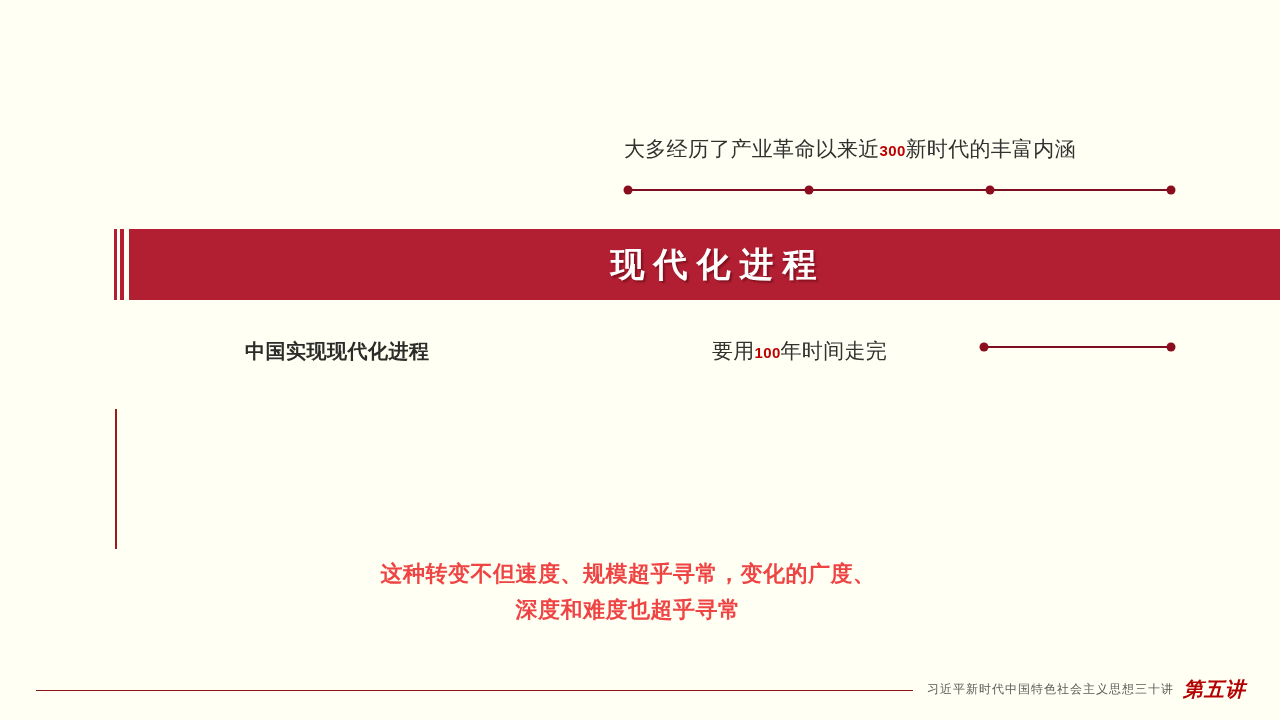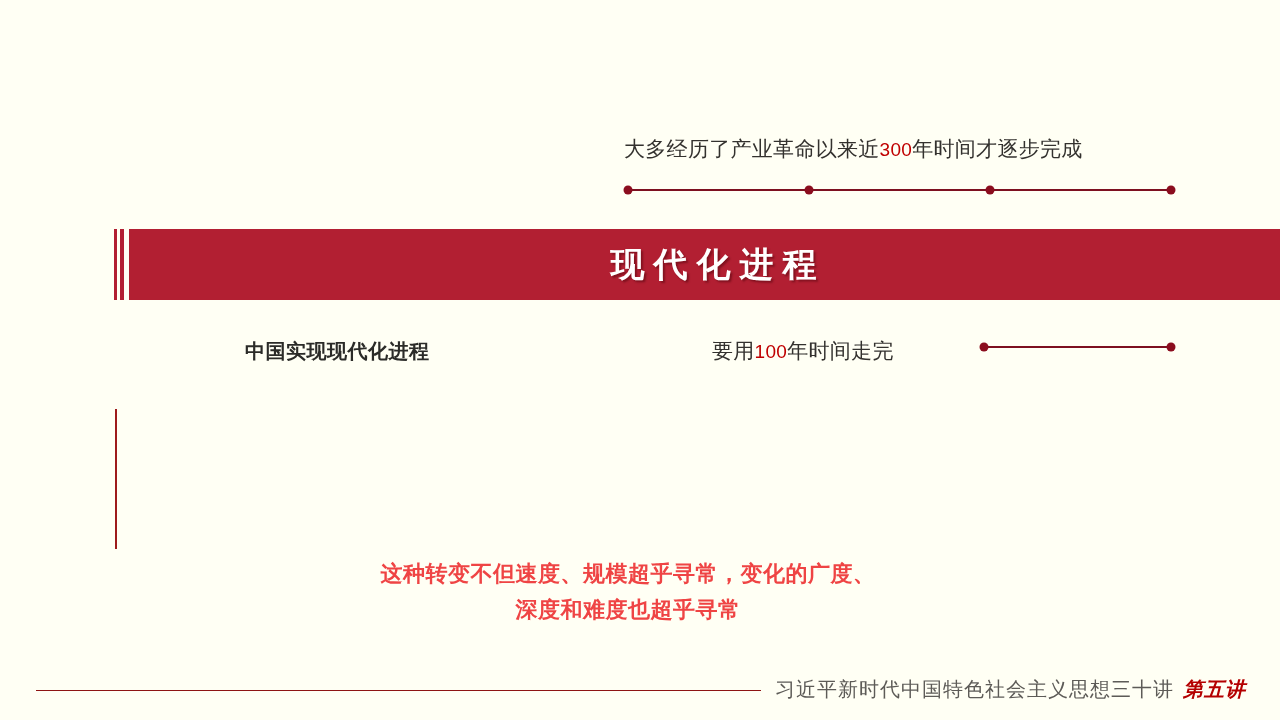--- a/index.html
+++ b/index.html
@@ -68,22 +68,22 @@
     left: 624px;
     top: 135px;
     font-size: 21px;
     color: #33312e;
     letter-spacing: 0.3px;
     white-space: nowrap;
   }
   .row1-caption .hl,
   .row2-caption .hl {
     color: #c00000;
-    font-weight: normal;
-    font-size: 19px;
+    font-weight: bold;
+    font-size: 15px;
   }
 
   
   .timeline {
     position: absolute;
     height: 10px;
     display: flex;
     align-items: center;
   }
   .timeline .tl-line {
@@ -225,21 +225,21 @@
   .footer-rule {
     margin-left: 36px;
     flex: 1;
     height: 0;
     border-top: 1.6px solid #8e1414;
     position: relative;
     top: 1px;
   }
   .footer-text {
     margin-left: 14px;
-    font-size: 20px;
+    font-size: 12px;
     color: #5d5b57;
     letter-spacing: 1px;
     white-space: nowrap;
   }
   .footer-lecture {
     margin-left: 9px;
     margin-right: 34px;
     font-size: 20px;
     font-weight: bold;
     color: #b40000;
@@ -249,21 +249,21 @@
     white-space: nowrap;
   }
 </style>
 </head>
 <body>
 
 <div class="slide">
 
 
   <div class="row1-caption">
-    <span>大多经历了产业革命以来近</span><span class="hl">300</span><span>年时间才逐步完成</span>
+    <span>大多经历了产业革命以来近</span><span class="hl">300</span><span>新时代的丰富内涵</span>
   </div>
 
 
   <div class="timeline" id="timeline-1">
     <div class="tl-line"></div>
   <div class="tl-dot" style="left: 0%;"></div>
       <div class="tl-dot" style="left: 33.3333%;"></div>
       <div class="tl-dot" style="left: 66.6667%;"></div>
       <div class="tl-dot" style="left: 100%;"></div>
     </div>

